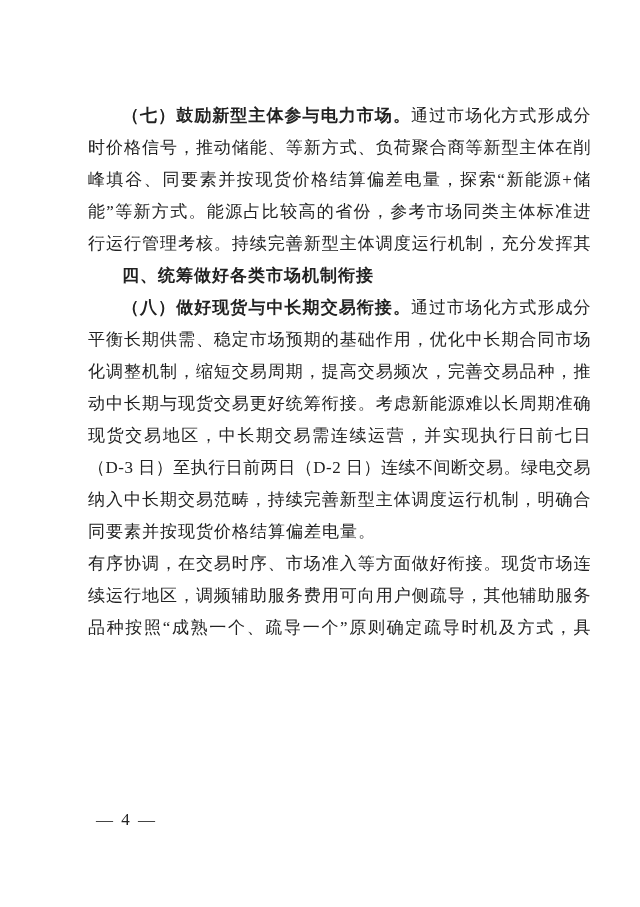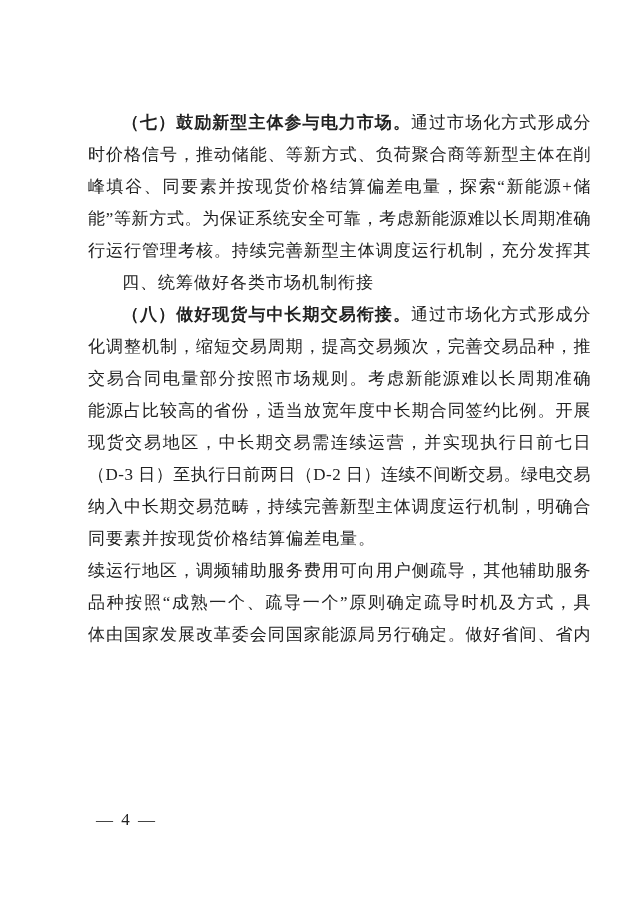--- a/index.html
+++ b/index.html
@@ -11,39 +11,38 @@
     background: var(--paper, #ffffff);
     color: var(--ink, #222222);
     font-family: "Liberation Serif", "DejaVu Serif", serif;
     overflow: hidden;
   }
   .text-block {
     position: absolute;
     left: 88px;
     top: 100px;
     width: 503px;
-    margin-top: 7px;
   }
   .line {
     margin: 0;
     font-size: 17px;
     line-height: 32px;
     text-align: justify;
     text-align-last: justify;
     letter-spacing: 0.5px;
   }
   .line.short {
     text-align: left;
     text-align-last: left;
     letter-spacing: 1px;
   }
   .indent { text-indent: 2em; }
   .lead { font-weight: bold; }
   .heading {
-    font-weight: normal;
+    font-weight: bold;
     font-family: "Liberation Sans", "DejaVu Sans", sans-serif;
     text-align: left;
     text-align-last: left;
     letter-spacing: 1px;
   }
   .page-footer {
     position: absolute;
     left: 96px;
     top: 804px;
     font-size: 17px;
@@ -55,39 +54,39 @@
 </head>
 <body>
 
 <div class="page">
   <main class="text-block">
 
     <section>
       <p class="line full indent"><span class="lead">（七）鼓励新型主体参与电力市场。</span><span>通过市场化方式形成分</span></p>
       <p class="line full">时价格信号，推动储能、等新方式、负荷聚合商等新型主体在削</p>
       <p class="line full">峰填谷、同要素并按现货价格结算偏差电量，探索“新能源+储</p>
-      <p class="line full">能”等新方式。为保证系统安全可靠，考虑新能源难以长周期准确</p>
+      <p class="line full">能”等新方式。能源占比较高的省份，参考市场同类主体标准进</p>
       <p class="line full">行运行管理考核。持续完善新型主体调度运行机制，充分发挥其</p>
     </section>
 
     <h2 class="line heading indent">四、统筹做好各类市场机制衔接</h2>
 
     <section>
       <p class="line full indent"><span class="lead">（八）做好现货与中长期交易衔接。</span><span>通过市场化方式形成分</span></p>
+      <p class="line full">平衡长期供需、稳定市场预期的基础作用，优化中长期合同市场</p>
       <p class="line full">化调整机制，缩短交易周期，提高交易频次，完善交易品种，推</p>
-      <p class="line full">交易合同电量部分按照市场规则。考虑新能源难以长周期准确</p>
-      <p class="line full">能源占比较高的省份，适当放宽年度中长期合同签约比例。开展</p>
+      <p class="line full">动中长期与现货交易更好统筹衔接。考虑新能源难以长周期准确</p>
       <p class="line full">现货交易地区，中长期交易需连续运营，并实现执行日前七日</p>
       <p class="line full">（D-3 日）至执行日前两日（D-2 日）连续不间断交易。绿电交易</p>
       <p class="line full">纳入中长期交易范畴，持续完善新型主体调度运行机制，明确合</p>
       <p class="line short">同要素并按现货价格结算偏差电量。</p>
     </section>
 
     <section>
+      <p class="line full">有序协调，在交易时序、市场准入等方面做好衔接。现货市场连</p>
       <p class="line full">续运行地区，调频辅助服务费用可向用户侧疏导，其他辅助服务</p>
       <p class="line full">品种按照“成熟一个、疏导一个”原则确定疏导时机及方式，具</p>
-      <p class="line full">体由国家发展改革委会同国家能源局另行确定。做好省间、省内</p>
     </section>
 
   </main>
 
   <footer class="page-footer">— 4 —</footer>
 </div>
 
 </body></html>

